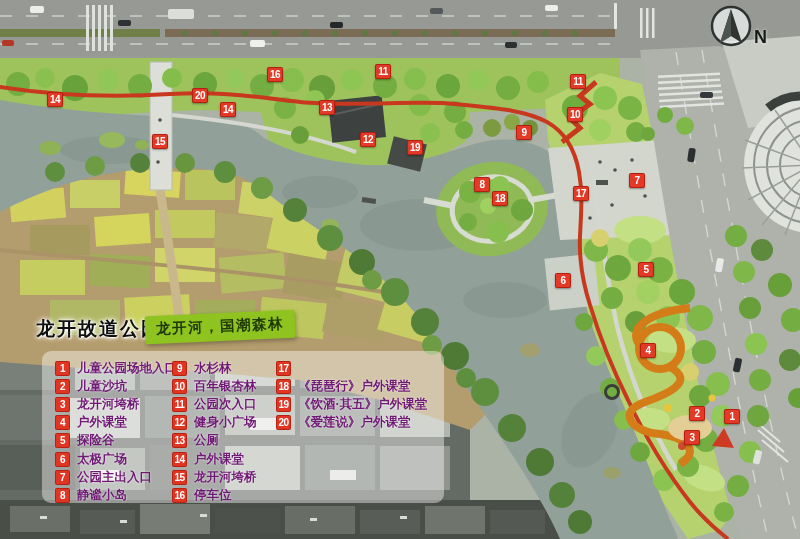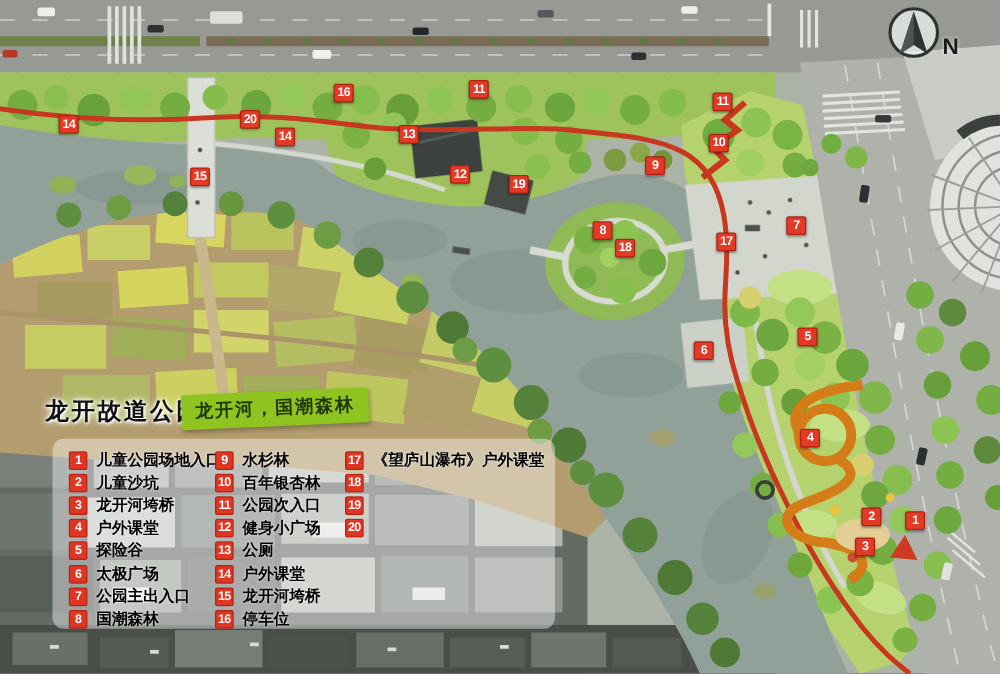--- a/index.html
+++ b/index.html
@@ -33,21 +33,21 @@
     background:rgba(255,255,255,.42);border-radius:9px;
   }
   .lg-col{position:absolute;top:8px;}
   .lg-row{display:flex;align-items:center;height:18.2px;white-space:nowrap;}
   .lg-badge{
     width:15px;height:15px;flex:0 0 15px;margin-right:7px;
     background:#e03522;color:#fff;border:1px solid rgba(130,10,0,.45);
     font-size:10px;font-weight:bold;line-height:14px;text-align:center;
     border-radius:2px;box-sizing:border-box;letter-spacing:-0.5px;
   }
-  .lg-label{font-size:12.5px;font-weight:700;color:#000000;text-shadow:0 0 2px rgba(255,255,255,.8);}
+  .lg-label{font-size:12.5px;font-weight:700;color:#701a75;text-shadow:0 0 2px rgba(255,255,255,.8);}
 
   
   .mk{
     position:absolute;width:16px;height:15px;margin:-8px 0 0 -8px;
     background:#e23a26;color:#fff;border:1px solid rgba(140,10,0,.55);
     font-size:10px;font-weight:bold;line-height:13px;text-align:center;
     border-radius:2px;box-sizing:border-box;letter-spacing:-0.6px;
     box-shadow:0 1px 2px rgba(0,0,0,.35);
     font-family:"Liberation Sans",sans-serif;
   }
@@ -511,21 +511,21 @@
         <div class="lg-row">
           <span class="lg-badge">6</span>
           <span class="lg-label">太极广场</span>
         </div>
         <div class="lg-row">
           <span class="lg-badge">7</span>
           <span class="lg-label">公园主出入口</span>
         </div>
         <div class="lg-row">
           <span class="lg-badge">8</span>
-          <span class="lg-label">国潮森林</span>
+          <span class="lg-label">静谧小岛</span>
         </div>
       </div>
     <div class="lg-col" style="left:130px">
         <div class="lg-row">
           <span class="lg-badge">9</span>
           <span class="lg-label">水杉林</span>
         </div>
         <div class="lg-row">
           <span class="lg-badge">10</span>
           <span class="lg-label">百年银杏林</span>
@@ -551,28 +551,30 @@
           <span class="lg-label">龙开河垮桥</span>
         </div>
         <div class="lg-row">
           <span class="lg-badge">16</span>
           <span class="lg-label">停车位</span>
         </div>
       </div>
     <div class="lg-col" style="left:234px">
         <div class="lg-row">
           <span class="lg-badge">17</span>
-          <span class="lg-label">《望庐山瀑布》户外课堂</span>
         </div>
         <div class="lg-row">
           <span class="lg-badge">18</span>
+          <span class="lg-label">《琵琶行》户外课堂</span>
         </div>
         <div class="lg-row">
           <span class="lg-badge">19</span>
+          <span class="lg-label">《饮酒·其五》户外课堂</span>
         </div>
         <div class="lg-row">
           <span class="lg-badge">20</span>
+          <span class="lg-label">《爱莲说》户外课堂</span>
         </div>
       </div>
   </div>
 
   <span class="north-n">N</span>
 </div>
 
 </body></html>

